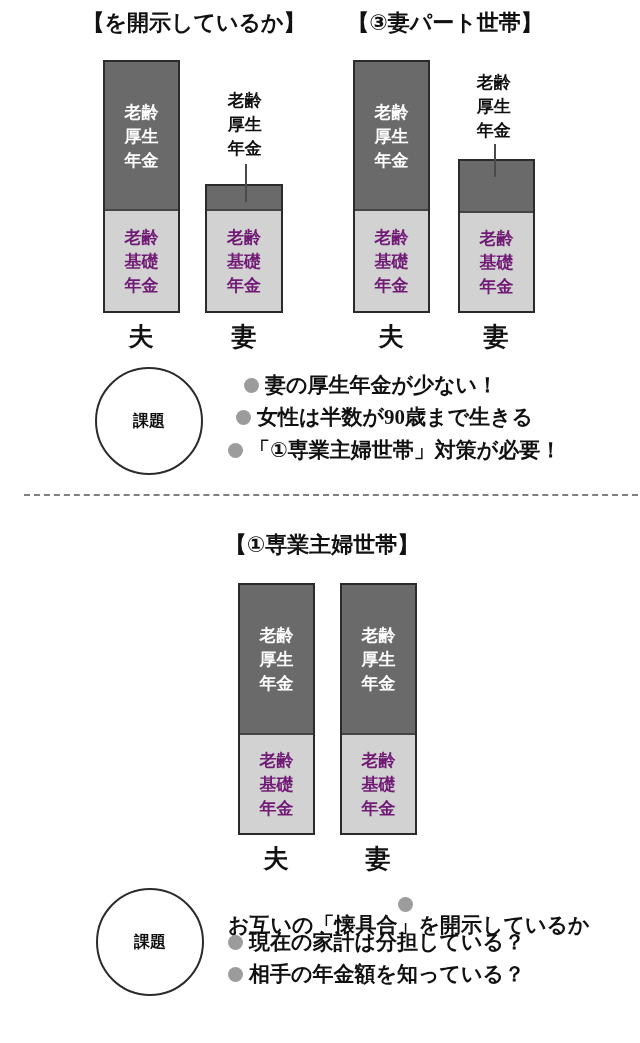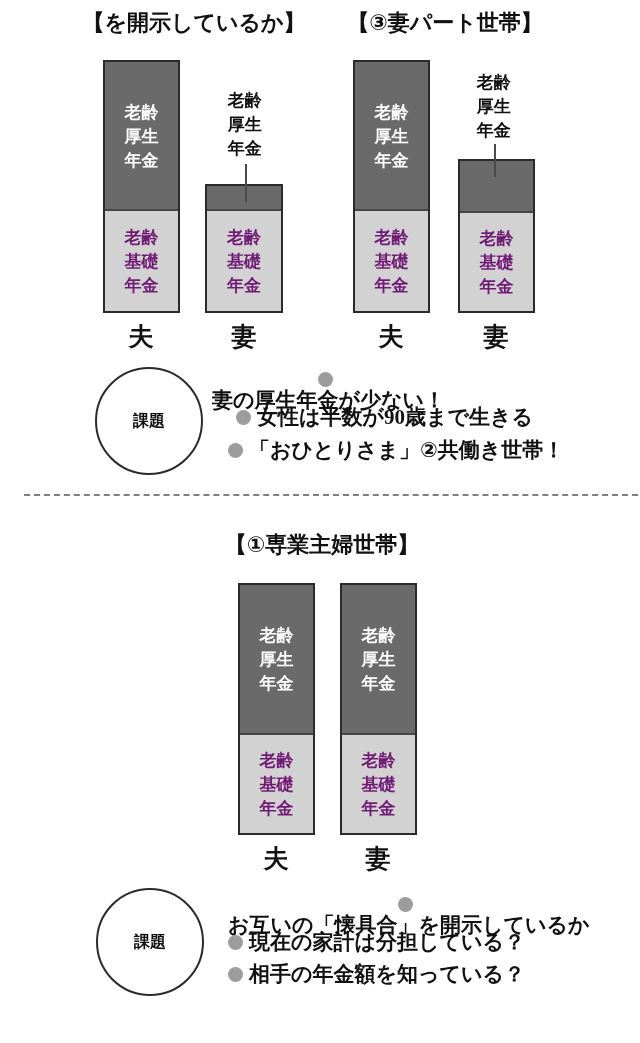--- a/index.html
+++ b/index.html
@@ -114,31 +114,31 @@
 
   <div class="abs callout-text" style="left:476px; top:70px;">老齢厚生年金</div>
   <div class="abs pointer-line" style="left:494px; top:144px; height:33px;"></div>
 
   <div class="abs person-label" style="left:371px; top:320px;">夫</div>
   <div class="abs person-label" style="left:476px; top:320px;">妻</div>
 
   <div class="abs issue-circle" style="left:95px; top:367px;">
     <span>課題</span>
   </div>
-  <div class="abs issue-row" style="left:212px; top:372px;flex-direction:column;">
+  <div class="abs issue-row" style="left:244px; top:372px;">
     <span class="issue-dot"></span>
     <span class="issue-text">妻の厚生年金が少ない！</span>
   </div>
   <div class="abs issue-row" style="left:236px; top:404px;font-family:Liberation Serif, serif;">
     <span class="issue-dot"></span>
     <span class="issue-text">女性は半数が90歳まで生きる</span>
   </div>
   <div class="abs issue-row" style="left:228px; top:437px;">
     <span class="issue-dot"></span>
-    <span class="issue-text">「おひとりさま」②共働き世帯！</span>
+    <span class="issue-text">「①専業主婦世帯」対策が必要！</span>
   </div>
 
   <div class="abs dashed-divider" style="left:24px; top:494px; width:614px;"></div>
 
   <div class="abs sec-title" style="left:192px; top:530px; width:260px;">【①専業主婦世帯】</div>
 
   <div class="abs bar" style="left:238px; top:583px; width:77px; height:252px;">
     <div class="seg dark" style="height:148px;">
       <span class="seg-text">老齢厚生年金</span>
     </div>

